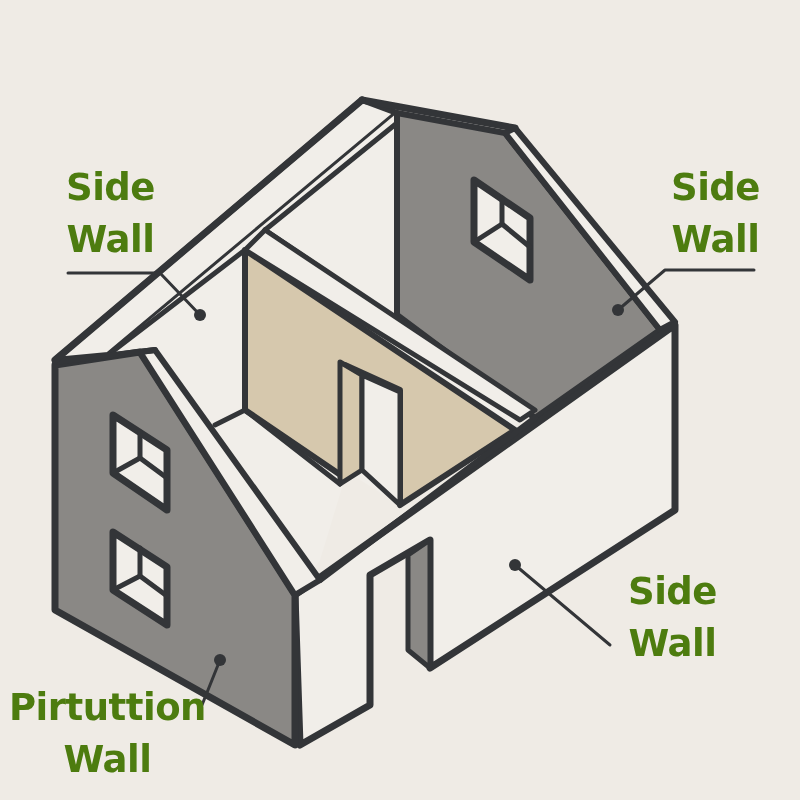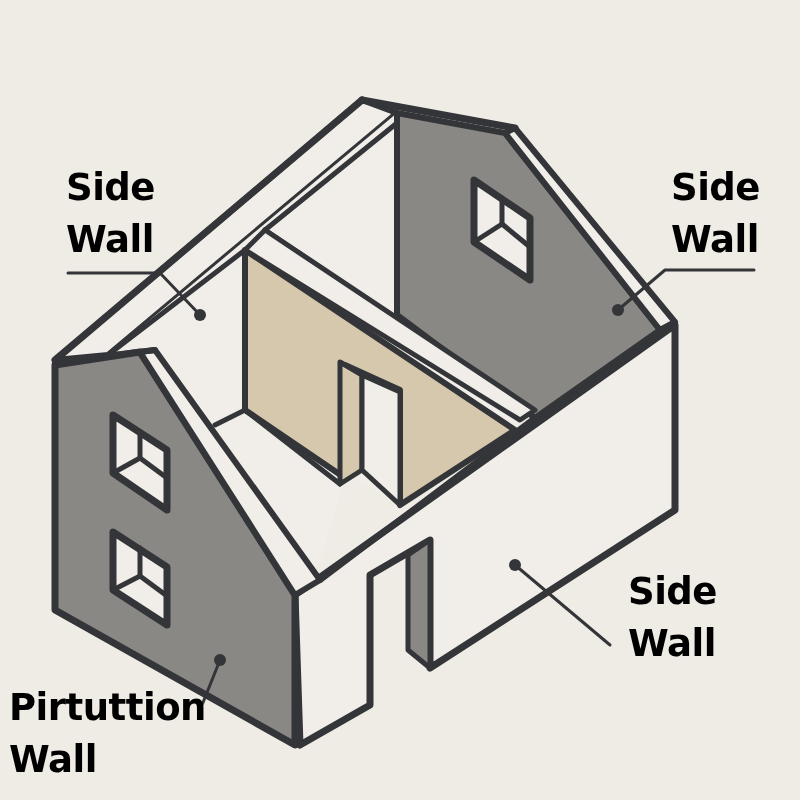--- a/index.html
+++ b/index.html
@@ -1,18 +1,18 @@
 <!DOCTYPE html>
 <html><head>
 <meta charset="utf-8">
 <style>
   html, body { margin: 0; padding: 0; }
   body { width: 800px; height: 800px; background: #efebe5; overflow: hidden; position: relative; font-family: "DejaVu Sans", sans-serif; }
   #canvas { position: absolute; left: 0; top: 0; width: 800px; height: 800px; }
-  .label { position: absolute; color: #000000; font-weight: bold; font-size: 37px; line-height: 52px; letter-spacing: -0.5px; }
+  .label { position: absolute; color: #4d7c0f; font-weight: bold; font-size: 37px; line-height: 52px; letter-spacing: -0.5px; text-align: center; }
   .label span { display: block; }
 </style>
 </head>
 <body>
 
 <svg id="canvas" viewBox="0 0 800 800" xmlns="http://www.w3.org/2000/svg">
   <g stroke="#333538" stroke-linejoin="round" stroke-linecap="round" fill="none">
 
     <polygon points="215,425 245,408 400,505 400,385 345,368 345,478 320,560 295,595 140,352" fill="#f1eee9" stroke="none"></polygon>
 

